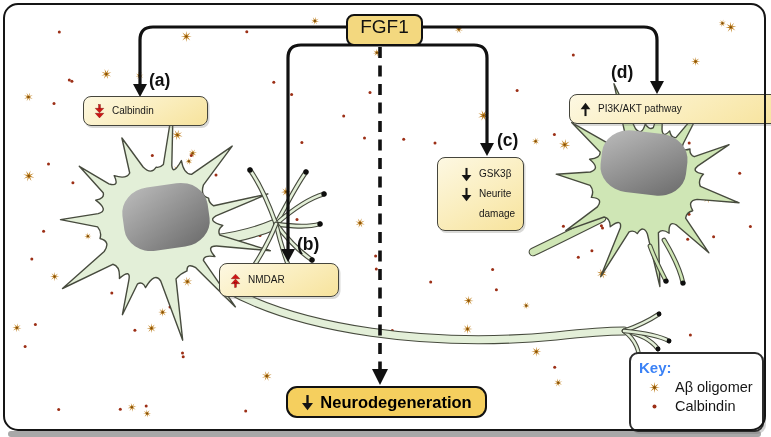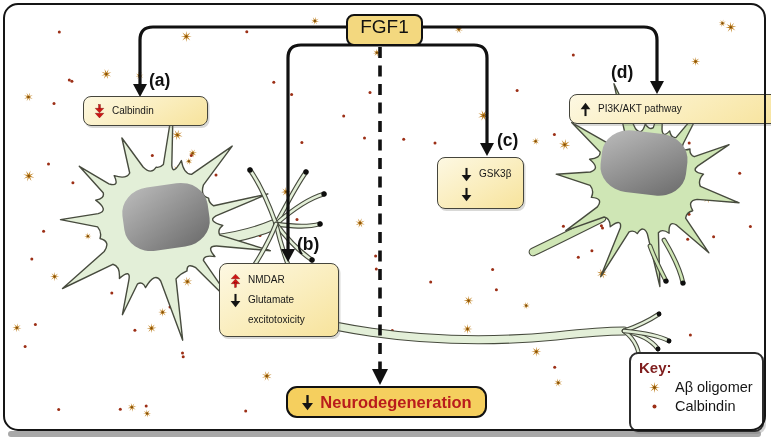--- a/index.html
+++ b/index.html
@@ -26,26 +26,26 @@
   .lbl{position:absolute;z-index:11;font-weight:bold;font-size:17.5px;color:#111}
   #lbl-a{left:149px;top:70px}
   #lbl-b{left:297px;top:234px}
   #lbl-c{left:497px;top:130px}
   #lbl-d{left:611px;top:62px}
   .fgf1{position:absolute;z-index:12;left:346px;top:14px;width:77px;height:32px;
         background:var(--highlight,#f3d87f);border:2.7px solid #111;border-radius:8px;
         display:flex;align-items:flex-start;justify-content:center;font-weight:normal;font-size:19px;color:#111}
   .outcome{position:absolute;z-index:12;left:286px;top:386px;width:201px;height:32px;
         background:var(--outcome,#f5cf5e);border:2.7px solid #111;border-radius:11px;
-        display:flex;align-items:center;justify-content:center;gap:6px;font-weight:bold;font-size:16.5px;color:#b91c1c}
+        display:flex;align-items:center;justify-content:center;gap:6px;font-weight:bold;font-size:16.5px;color:#000000}
   .outcome .icon-arr{margin:0;width:14px;height:17px}
   .keybox{position:absolute;z-index:12;left:629px;top:352px;width:135px;height:80px;background:#fff;
         border:2.2px solid #2c2c2c;border-radius:9px;padding:5px 8px 4px;
         box-shadow:2px 2px 0 rgba(110,110,110,.3)}
-  .keybox .ktitle{font-weight:bold;font-size:15px;color:#7f1d1d}
+  .keybox .ktitle{font-weight:bold;font-size:15px;color:#3b82f6}
   .kentry{display:flex;align-items:center;gap:14px;font-size:14.5px;color:#161616;margin-top:3px;padding-left:9px}
   .kentry svg{flex:0 0 13px}
 </style>
 </head>
 <body>
 
 <div class="canvas">
 
   <div class="bottom-shadow"></div>
 
@@ -288,42 +288,36 @@
 
   <div class="pbox" id="box-b">
     <div class="line">
       <svg class="icon-arr red" viewBox="0 0 12 16">
         <polygon points="1.4,6.1 10.6,6.1 6,1.2"></polygon>
         <polygon points="1.4,11.4 10.6,11.4 6,6.5"></polygon>
         <rect x="5.05" y="10.4" width="1.9" height="5"></rect>
       </svg>
       <span>NMDAR</span>
     </div>
+  </div>
+
+  <div class="pbox" id="box-c">
     <div class="line">
       <svg class="icon-arr blk" viewBox="0 0 12 16">
         <rect x="4.9" y="1" width="2.2" height="8.2"></rect>
           <polygon points="0.8,8.4 11.2,8.4 6,15.2"></polygon>
       </svg>
-      <span>Glutamate excitotoxicity</span>
-    </div>
-  </div>
-
-  <div class="pbox" id="box-c">
+      <span>GSK3β</span>
+    </div>
     <div class="line">
       <svg class="icon-arr blk" viewBox="0 0 12 16">
         <rect x="4.9" y="1" width="2.2" height="8.2"></rect>
           <polygon points="0.8,8.4 11.2,8.4 6,15.2"></polygon>
       </svg>
-      <span>GSK3β</span>
-    </div>
-    <div class="line">
-      <svg class="icon-arr blk" viewBox="0 0 12 16">
-        <rect x="4.9" y="1" width="2.2" height="8.2"></rect>
-          <polygon points="0.8,8.4 11.2,8.4 6,15.2"></polygon>
-      </svg>
+      <span>Neurite damage</span>
     </div>
   </div>
 
   <div class="pbox" id="box-d">
     <div class="line">
       <svg class="icon-arr blk" viewBox="0 0 12 16">
         <rect x="4.9" y="6.8" width="2.2" height="8.2"></rect>
           <polygon points="0.8,7.6 11.2,7.6 6,0.8"></polygon>
       </svg>
       <span>PI3K/AKT pathway</span>

